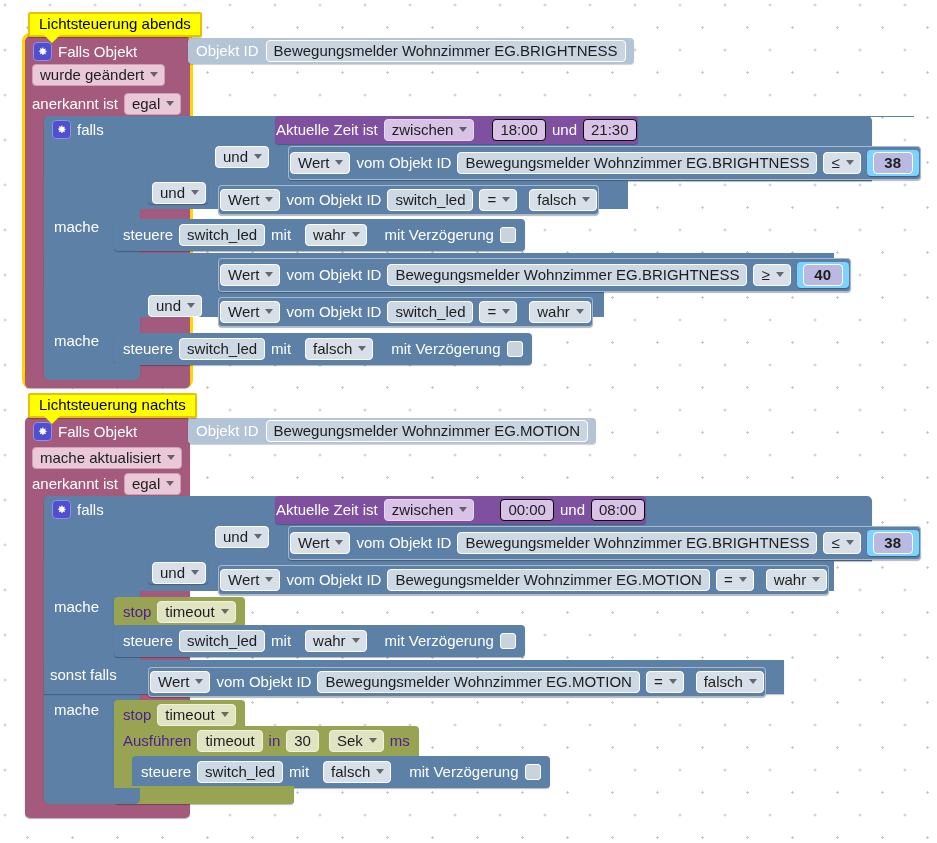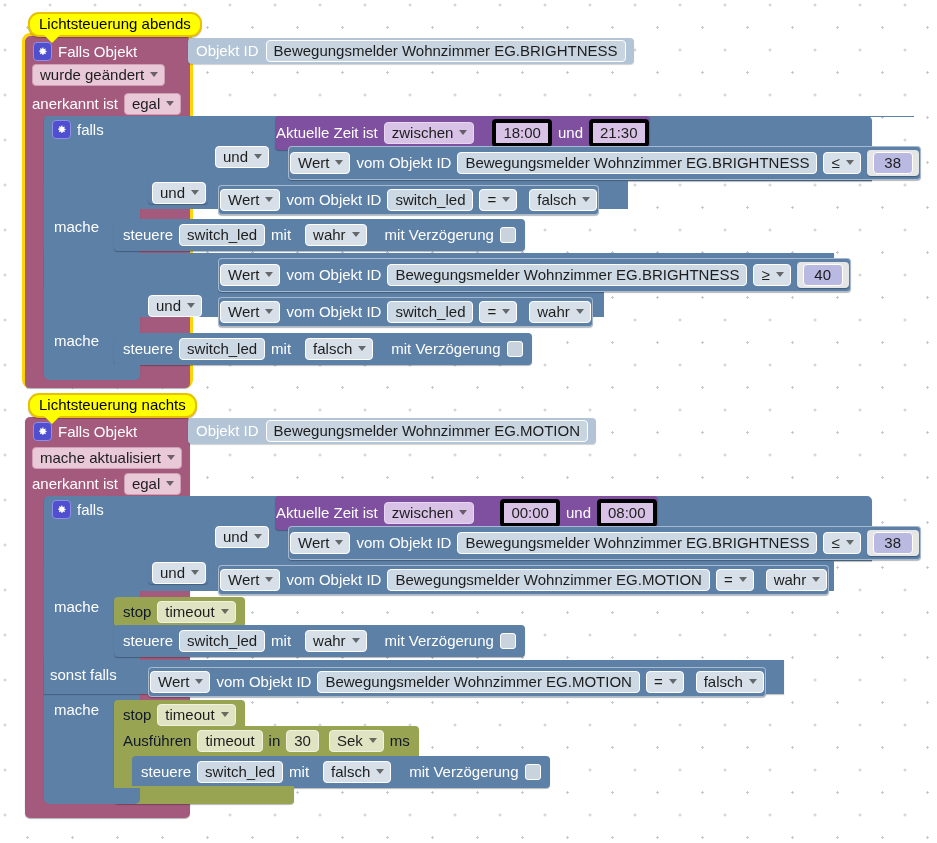--- a/index.html
+++ b/index.html
@@ -19,27 +19,27 @@
   }
   .canvas{position:absolute;inset:0;}
   .blk{position:absolute;box-sizing:border-box;}
 
   
   .c-rose{background:#a45a7c;}
   .c-blue{background:#5d80a7;}
   .c-purple{background:#7f4fa0;}
   .c-olive{background:#99a453;}
   .c-lightblue{background:#b2c4d6;}
-  .c-number{background:#e5e5e5;}
+  .c-number{background:#7dd3fc;font-weight:bold;}
 
   
   .nameflag{
     background:#ffff00;
     border:2px solid #e8c200;
-    border-radius:11px;
+    border-radius:2px;
     padding:1px 9px 2px 9px;
     color:#000;
     font-size:15px;
     line-height:18px;
     white-space:nowrap;
     box-shadow:0 1px 1px rgba(0,0,0,.25);
     z-index:40;
     text-align:center;
   }
   .nameflag .tail{
@@ -55,21 +55,21 @@
   }
   .sel-outline{
     outline:3px solid #ffd400;
     outline-offset:0px;
     border-radius:5px;
   }
 
   
   .row{position:absolute;display:flex;align-items:center;gap:6px;white-space:nowrap;}
   .lbl{color:#ffffff;font-size:15px;line-height:16px;}
-  .lbl.dark{color:#0f172a;}
+  .lbl.dark{color:#4c1d95;}
 
   
   .dd{
     display:inline-flex;align-items:center;gap:5px;
     border-radius:4px;padding:1px 6px 2px 7px;
     font-size:15px;line-height:17px;color:#1d1d1d;
     border:1px solid rgba(255,255,255,.55);
     white-space:nowrap;
   }
   .dd .arw{
@@ -83,21 +83,21 @@
 
   
   .fld{
     display:inline-flex;align-items:center;
     border-radius:4px;padding:1px 7px 2px 7px;
     font-size:15px;line-height:17px;color:#1d1d1d;
     white-space:nowrap;
   }
   .fld-light{background:#c8d5e1;border:1px solid #ffffff;}
   .fld-blue{background:#ccd8e4;border:1px solid #ffffff;}
-  .fld-purple{background:#d8c2e6;border:4px solid #000000;}
+  .fld-purple{background:#d8c2e6;border:1px solid #000000;}
   .fld-olive{background:#e0e4c3;border:1px solid #f0f2dd;}
   .fld-num{background:#b9b9e2;border:1px solid #ffffff;min-width:24px;justify-content:center;}
 
   
   .valblk{
     position:absolute;display:flex;align-items:center;gap:6px;
     border-radius:4px;padding:3px 1px;
     box-shadow:0 1px 1px rgba(0,0,0,.28);
     white-space:nowrap;
   }

